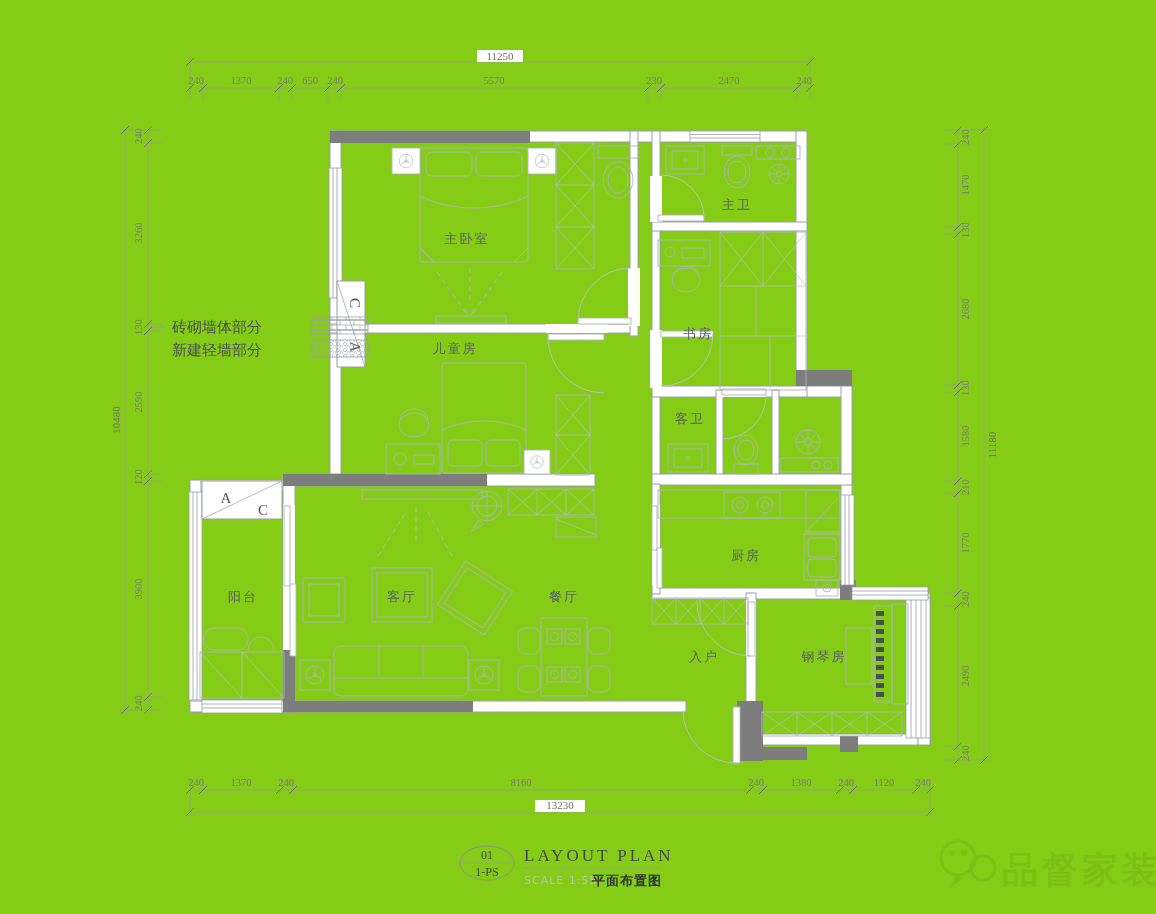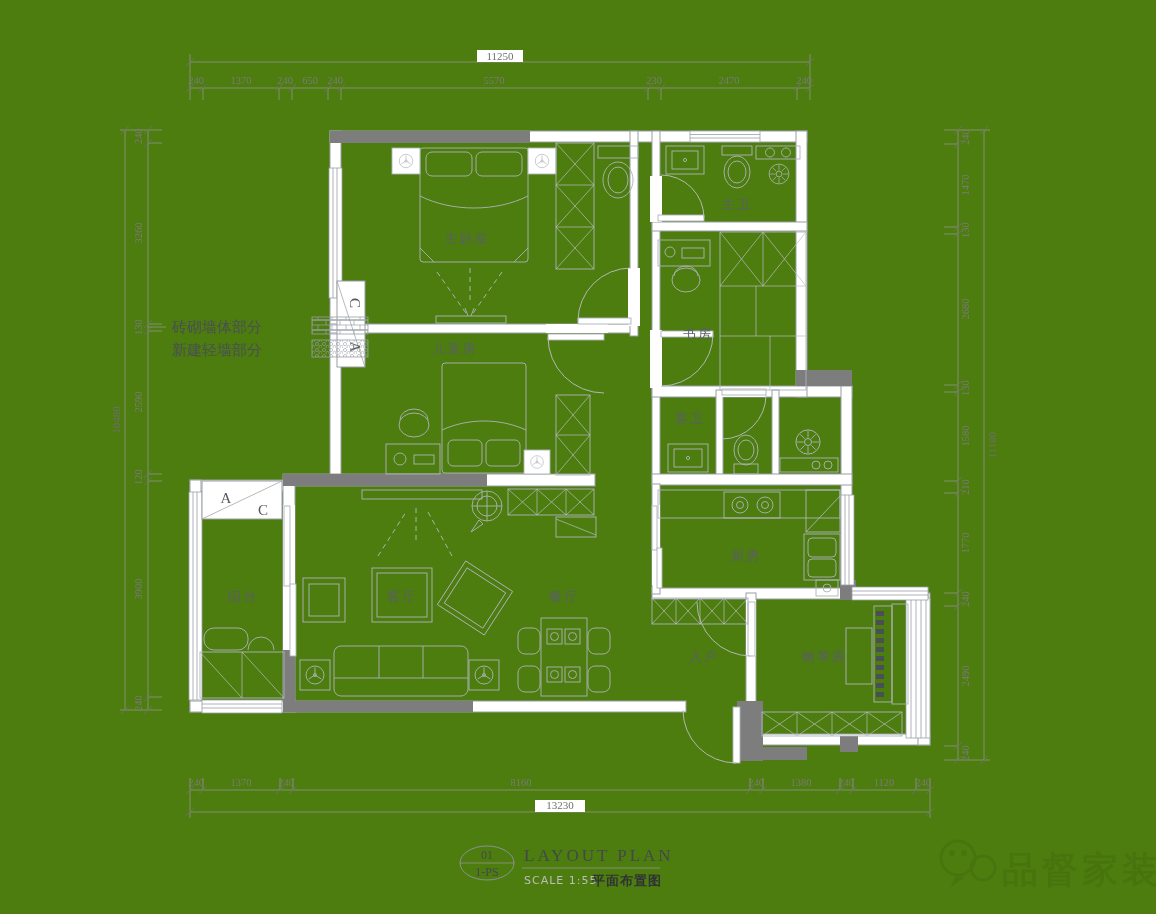--- a/index.html
+++ b/index.html
@@ -1,16 +1,16 @@
 <!DOCTYPE html>
 <html><head>
 <meta charset="utf-8">
 <style>
   html,body{margin:0;padding:0;background:#ffffff;}
-  .stage{position:relative;width:1156px;height:914px;background:#4d7c0f;overflow:hidden;
+  .stage{position:relative;width:1156px;height:914px;background:#84cc16;overflow:hidden;
          font-family:"DejaVu Sans","Liberation Sans",sans-serif;}
   svg text{user-select:none;}
   .dim{font-family:"Liberation Serif","DejaVu Serif",serif;font-size:10.5px;fill:#7a7a7a;text-anchor:middle;}
   .dimtotal{font-family:"Liberation Serif","DejaVu Serif",serif;font-size:11px;fill:#6f6f6f;text-anchor:middle;}
   .dimline{stroke:#9b9b9b;stroke-width:.7;fill:none;}
   .tick{stroke:#6e6e6e;stroke-width:1;fill:none;}
   .wall{fill:#ffffff;stroke:#9aa0a6;stroke-width:1;}
   .dark{fill:#7d7d7d;stroke:none;}
   .open{fill:#ffffff;stroke:none;}
   .furn{fill:none;stroke:#aeb3b9;stroke-width:.9;}

